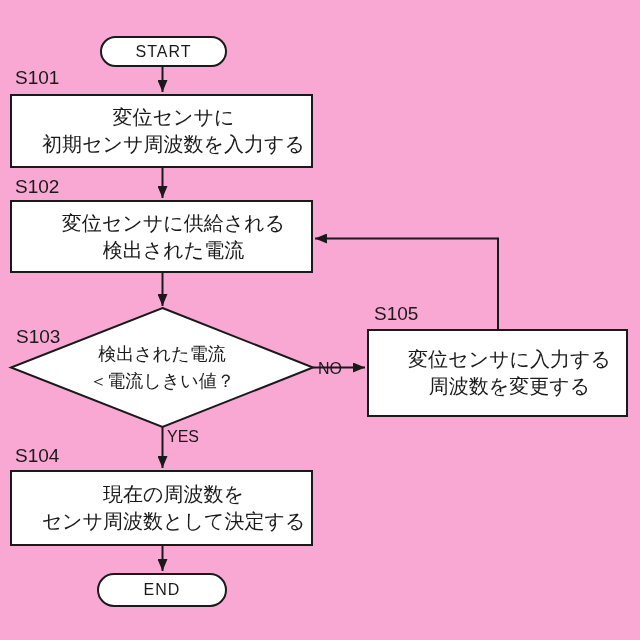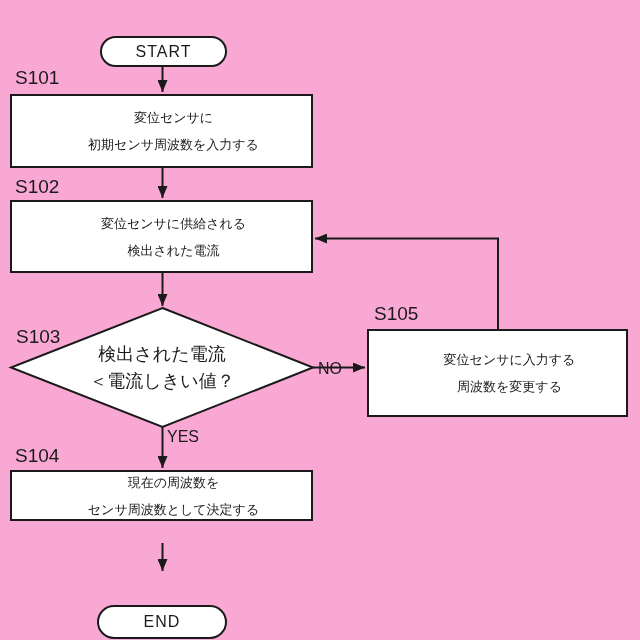--- a/index.html
+++ b/index.html
@@ -48,32 +48,31 @@
     font-size: 16px;
     letter-spacing: 1px;
   }
   .terminal.start {
     left: 100px; top: 36px; width: 127px; height: 31px;
     border-radius: 16px;
   }
   .terminal.end {
     left: 97px; top: 573px; width: 130px; height: 34px;
     border-radius: 17px;
-    margin-top: 32px;
   }
   .process {
     border: 2px solid #1a1a1a;
     background: #ffffff;
-    font-size: 13px;
+    font-size: 20px;
     line-height: 27px;
     padding-left: 24px;
   }
   .process.s101 { left: 10px;  top: 94px;  width: 303px; height: 74px; }
   .process.s102 { left: 10px;  top: 200px; width: 303px; height: 73px; }
-  .process.s104 { left: 10px;  top: 470px; width: 303px; height: 51px; }
+  .process.s104 { left: 10px;  top: 470px; width: 303px; height: 76px; }
   .process.s105 { left: 367px; top: 329px; width: 261px; height: 88px; }
   .decision-text {
     position: absolute;
     left: 42px; top: 341px; width: 240px;
     font-size: 18px;
     line-height: 27px;
     text-align: center;
     background: transparent;
   }
   .step-label {

